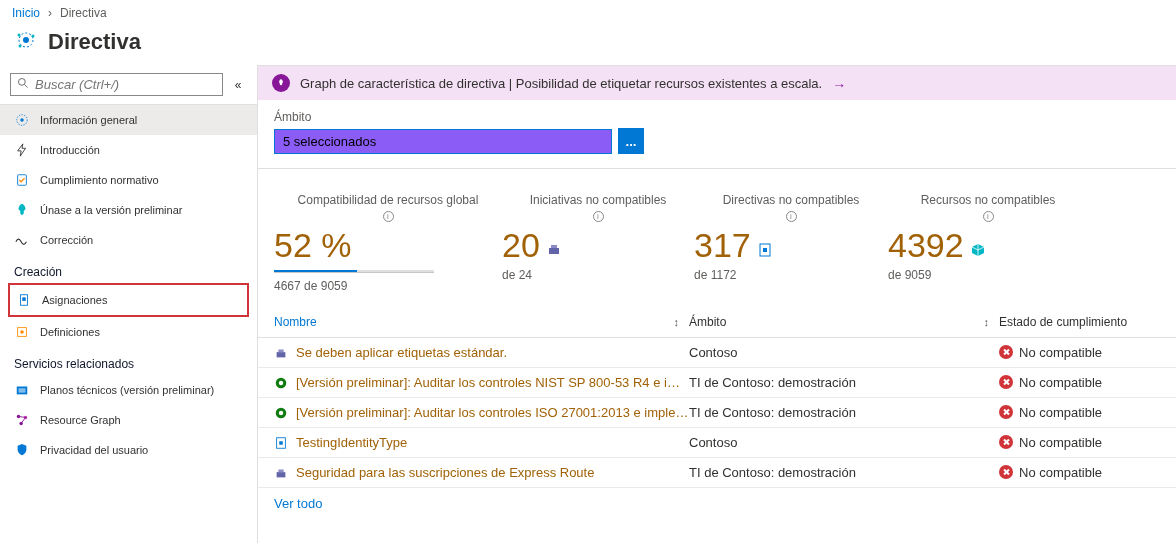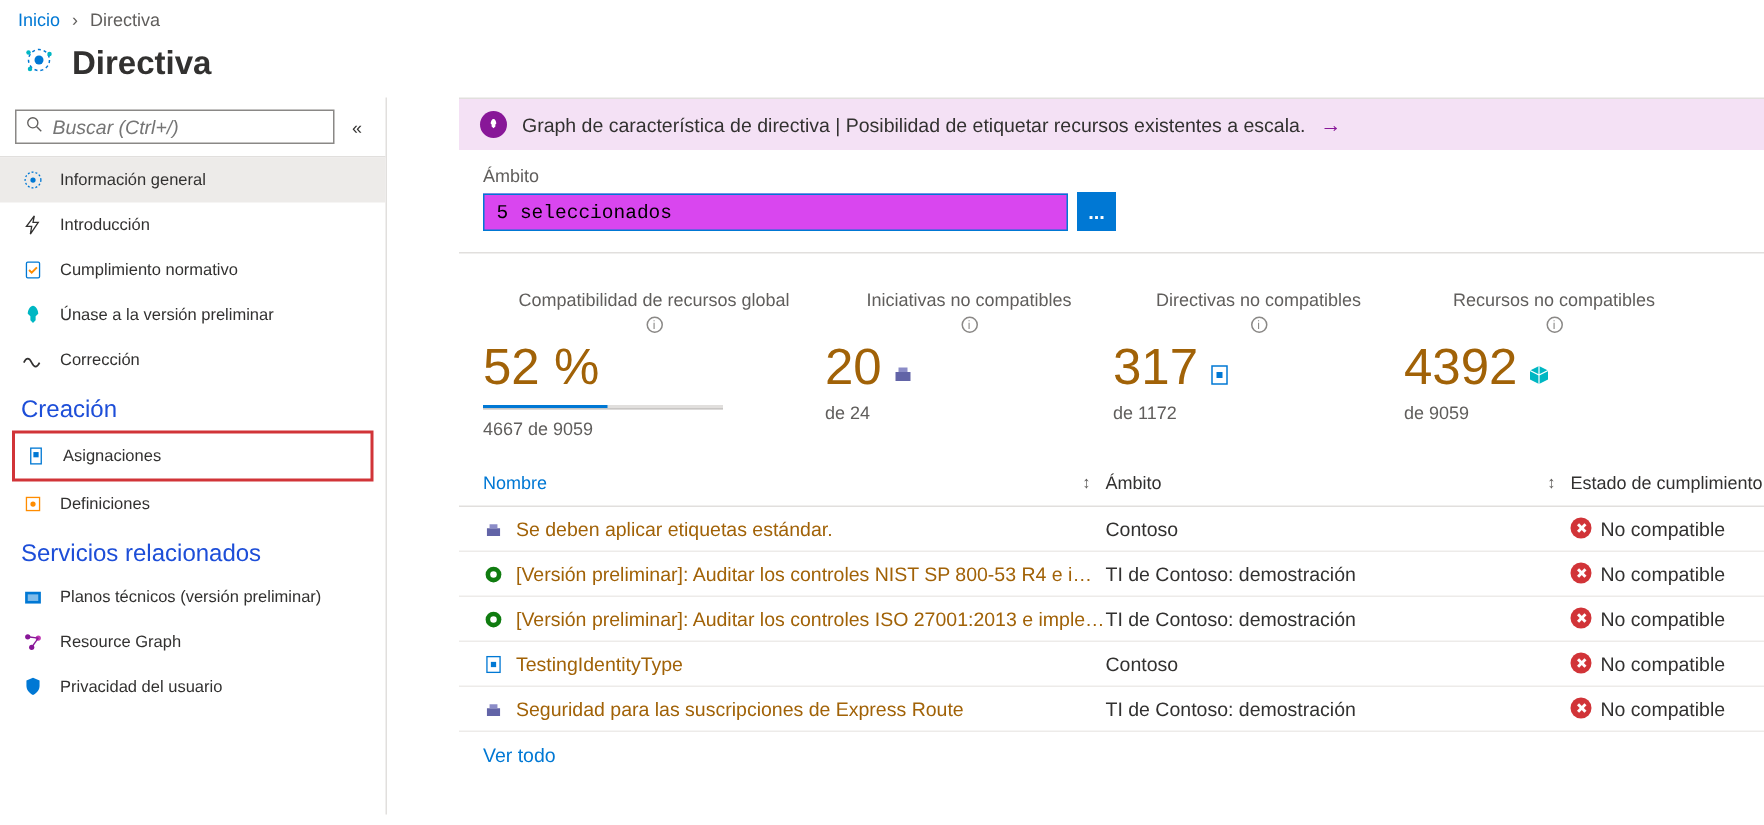--- a/index.html
+++ b/index.html
@@ -34,21 +34,20 @@
     gap: 10px;
     padding: 4px 14px 10px 14px;
   }
   .page-header .app-icon svg { width: 24px; height: 24px; }
   .page-header h1 { font-size: 22px; font-weight: 600; }
 
   
   .body-row {
     display: flex;
     height: calc(100% - 72px);
-    gap: 48px;
   }
 
   
   .sidebar {
     width: 258px;
     flex: 0 0 258px;
     border-right: 1px solid #e1dfdd;
     display: flex;
     flex-direction: column;
   }
@@ -83,22 +82,22 @@
     width: 18px; height: 18px;
     display: inline-flex;
     align-items: center; justify-content: center;
     color: #323130;
     cursor: pointer;
     font-size: 12px;
   }
 
   .sb-section-label {
     padding: 10px 14px 4px 14px;
-    font-size: 16px;
-    color: #1d4ed8;
+    font-size: 12px;
+    color: #0f172a;
   }
   .sb-item {
     display: flex;
     align-items: center;
     gap: 10px;
     padding: 7px 14px;
     cursor: pointer;
     font-size: 11px;
     color: #323130;
   }
@@ -143,26 +142,25 @@
   .banner .bicon svg { width: 10px; height: 10px; fill: #fff; }
   .banner .barrow { color: #881798; font-size: 14px; }
 
   .scope-row {
     padding: 10px 16px 14px 16px;
     border-bottom: 1px solid #e1dfdd;
   }
   .scope-label { font-size: 12px; color: #605e5c; margin-bottom: 4px; }
   .scope-inputs { display: flex; gap: 6px; align-items: center; }
   .scope-input {
-    width: 390px;
+    width: 338px;
     border: 1px solid #0078d4;
     padding: 4px 8px;
     font-size: 13px;
-    background: #d946ef;
-    font-family: Liberation Mono, monospace;
+    background: #8b5cf6;
   }
   .scope-ellipsis {
     width: 26px; height: 26px;
     background: #0078d4;
     color: #fff;
     border: none;
     cursor: pointer;
     font-weight: bold;
     display: inline-flex;
     align-items: center; justify-content: center;

